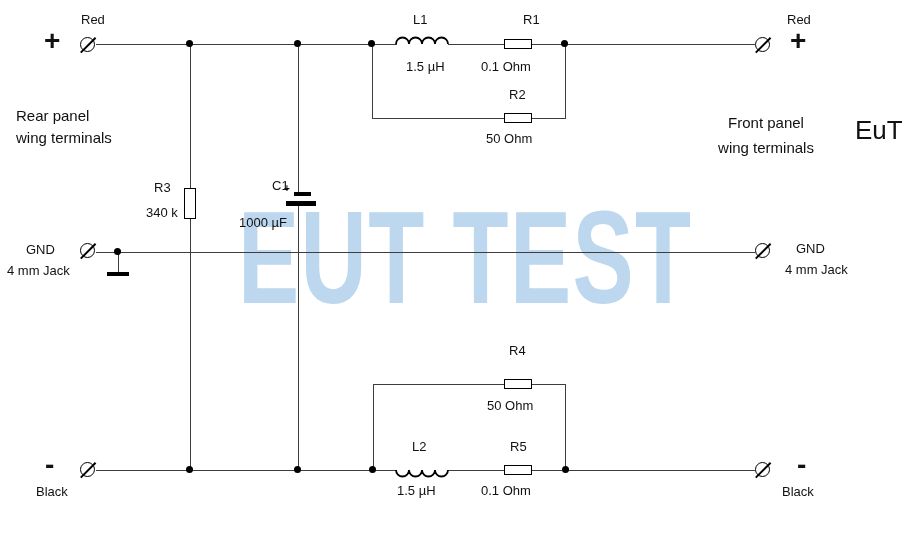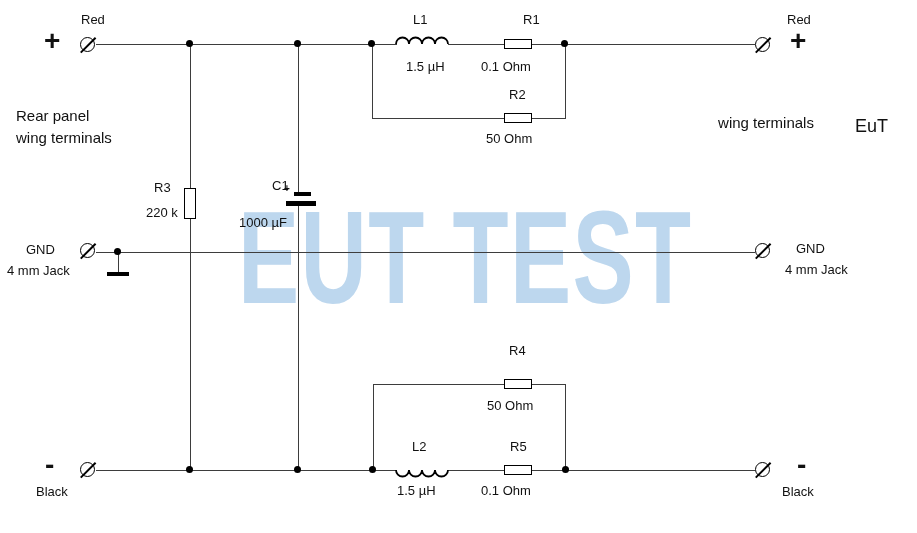--- a/index.html
+++ b/index.html
@@ -32,21 +32,21 @@
     background:#fff;z-index:3;
   }
   .term::after{
     content:'';position:absolute;left:50%;top:50%;width:1.5px;height:21px;background:#000;
     transform:translate(-50%,-50%) rotate(45deg);
   }
   .lbl{position:absolute;z-index:4;font-size:13px;line-height:1.15;white-space:nowrap;}
   .sign{position:absolute;z-index:4;font-size:28px;font-weight:bold;line-height:1;white-space:nowrap;}
   .panel-label{position:absolute;z-index:4;font-size:15px;line-height:22px;white-space:nowrap;}
   .panel-label.center{text-align:center;line-height:25px;}
-  .eut{position:absolute;z-index:4;font-size:18px;line-height:1;white-space:nowrap;}
+  .eut{position:absolute;z-index:4;font-size:26px;line-height:1;white-space:nowrap;}
   .cap-plus{position:absolute;z-index:4;font-size:10px;font-weight:bold;line-height:1;}
 </style>
 </head>
 <body>
 
 <div id="stage">
 
   <div class="watermark">EUT TEST</div>
 
   <div class="wire h" style="left:96px;top:44px;width:301px;"></div>
@@ -113,32 +113,33 @@
   <div class="lbl" style="left:796px;top:242px;">GND</div>
   <div class="lbl" style="left:785px;top:263px;">4 mm Jack</div>
   <div class="lbl" style="left:36px;top:485px;">Black</div>
   <div class="lbl" style="left:782px;top:485px;">Black</div>
 
   <div class="panel-label" style="left:16px;top:105px;">
     <div>Rear panel</div>
     <div>wing terminals</div>
   </div>
   <div class="panel-label center" style="left:703px;top:110px;width:126px;">
+    <div>Front panel</div>
     <div>wing terminals</div>
   </div>
   <div class="eut" style="left:855px;top:117px;">EuT</div>
 
   <div class="lbl" style="left:413px;top:13px;">L1</div>
   <div class="lbl" style="left:406px;top:60px;">1.5 µH</div>
   <div class="lbl" style="left:523px;top:13px;">R1</div>
   <div class="lbl" style="left:481px;top:60px;">0.1 Ohm</div>
   <div class="lbl" style="left:509px;top:88px;">R2</div>
   <div class="lbl" style="left:486px;top:132px;">50 Ohm</div>
   <div class="lbl" style="left:154px;top:181px;">R3</div>
-  <div class="lbl" style="left:146px;top:206px;">220 k</div>
+  <div class="lbl" style="left:146px;top:206px;">340 k</div>
   <div class="lbl" style="left:272px;top:179px;">C1</div>
   <div class="lbl" style="left:239px;top:216px;">1000 µF</div>
   <div class="lbl" style="left:509px;top:344px;">R4</div>
   <div class="lbl" style="left:487px;top:399px;">50 Ohm</div>
   <div class="lbl" style="left:412px;top:440px;">L2</div>
   <div class="lbl" style="left:397px;top:484px;">1.5 µH</div>
   <div class="lbl" style="left:510px;top:440px;">R5</div>
   <div class="lbl" style="left:481px;top:484px;">0.1 Ohm</div>
 
 </div>

